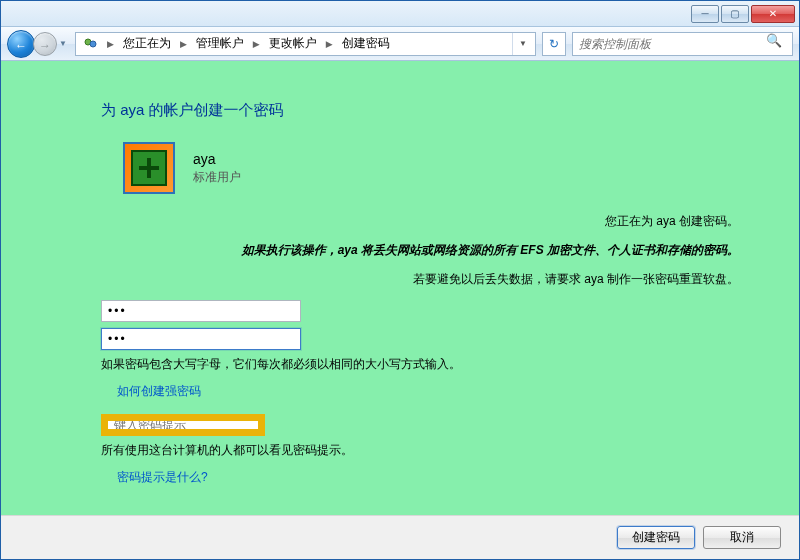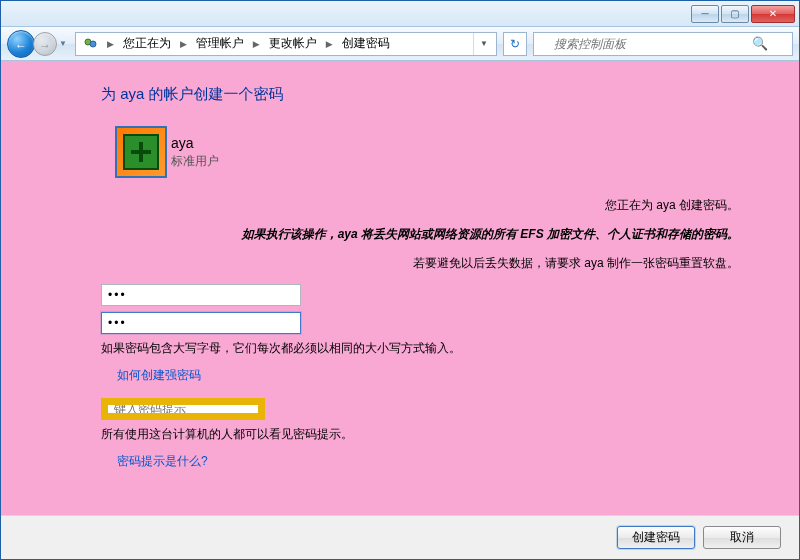--- a/index.html
+++ b/index.html
@@ -100,53 +100,52 @@
     .addr-sep { color: #666; padding: 0 3px; font-size: 9px; }
     .addr-dd { margin-left: auto; padding: 0 6px; color: #555; font-size: 8px; border-left: 1px solid #d0dceb; height: 22px; display:flex;align-items:center;}
     .refresh-btn {
       width: 24px; height: 24px;
       border: 1px solid #9db6cf;
       background: #fff;
       display: flex; align-items: center; justify-content: center;
       color: #1f6fc0;
     }
     .search-bar {
-      width: 260px;
+      width: 221px;
       height: 24px;
       background: #fff;
       border: 1px solid #9db6cf;
       display: flex;
-      align-items: center;
-      padding: 0 20px;
+      padding: 0 6px;
     }
     .search-bar input {
       flex: 1; border: none; outline: none;
       font-size: 12px; color: #888; font-style: italic;
       background: transparent;
     }
     .search-icon { color: #2b7fd0; font-size: 13px; padding: 0 3px;}
     
     .content {
       flex: 1;
-      background: #f9a8d4;
-      padding: 24px 60px 20px 100px;
+      background: #86efac;
+      padding: 40px 60px 20px 100px;
       overflow: auto;
       position: relative;
       min-height: 0;
     }
     .page-title {
       color: #003399;
       font-size: 15px;
       font-weight: normal;
       margin-bottom: 22px;
     }
     .user-block {
-      display: flex; align-items: center; gap: 4px;
+      display: flex; align-items: center; gap: 18px;
       margin-bottom: 18px;
-      margin-left: 14px;
+      margin-left: 22px;
     }
     .avatar-frame {
       width: 52px; height: 52px;
       border: 2px solid #2f72b8;
       background: linear-gradient(135deg, #ff7a00 0%, #ff9a30 100%);
       padding: 6px;
       display:flex;
     }
     .avatar-inner {
       flex:1;

